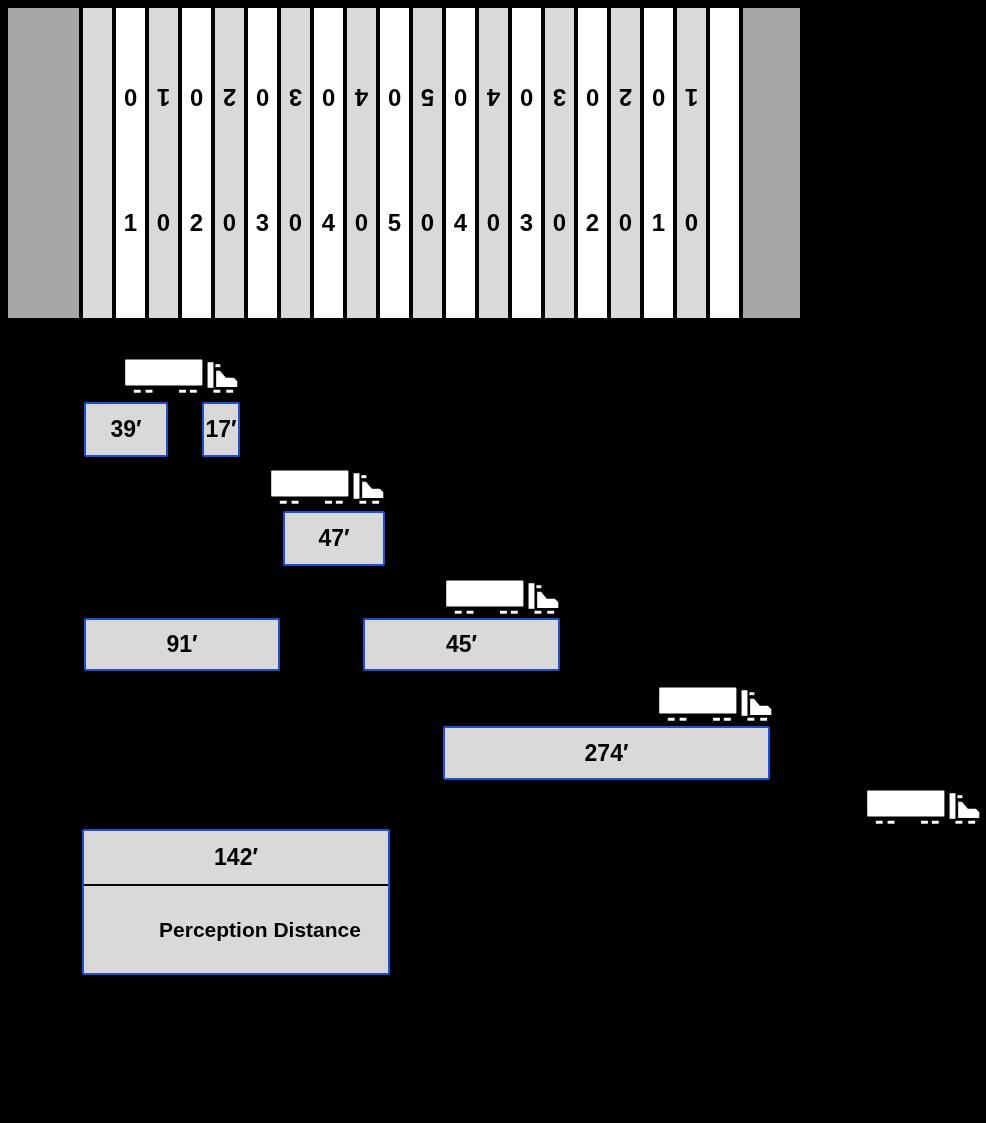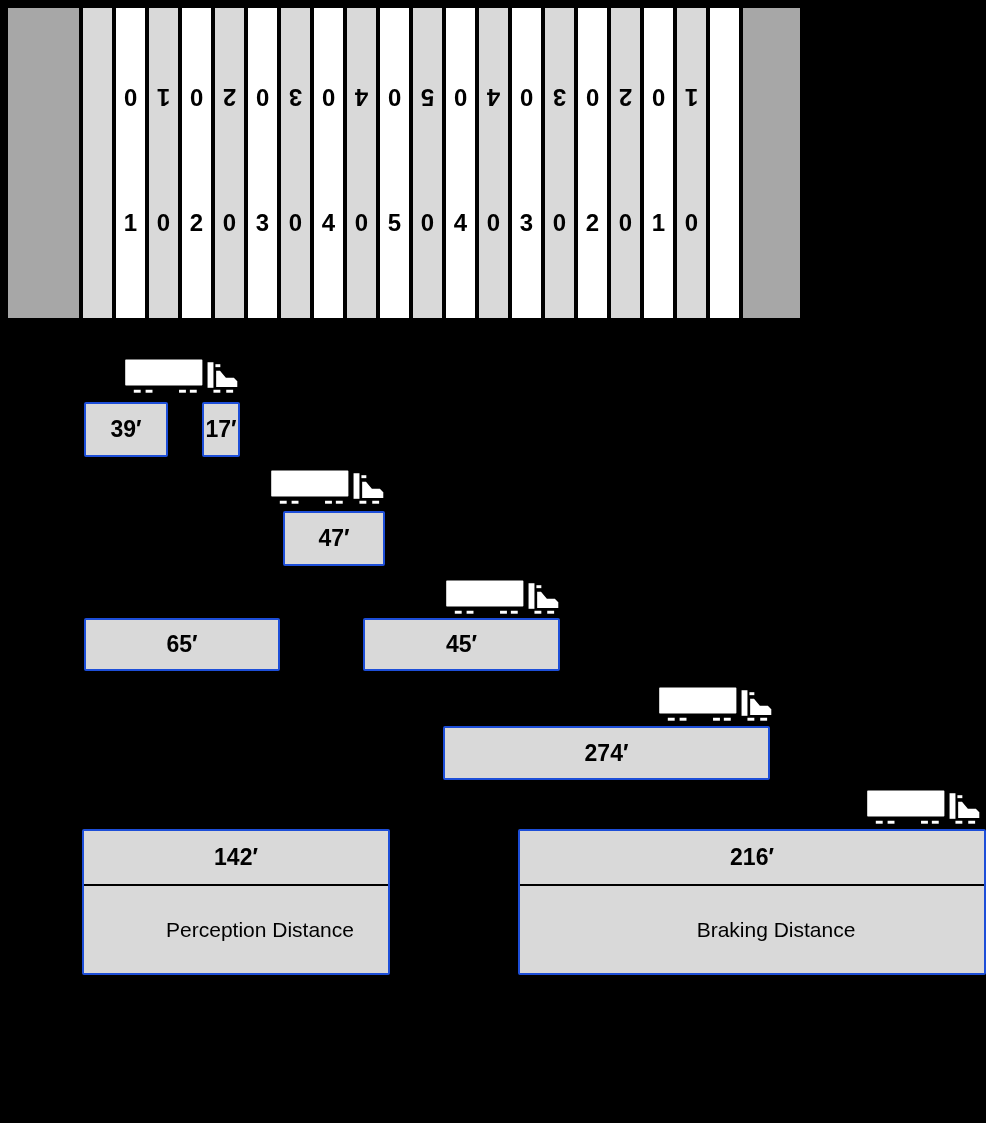--- a/index.html
+++ b/index.html
@@ -20,21 +20,21 @@
   .stripe .b{top:200px;}
 
   
   .bar{position:absolute;background:#d9d9d9;border:2px solid #1d4ed8;border-radius:2px;
        box-sizing:border-box;display:flex;align-items:center;justify-content:center;
        font-size:23px;font-weight:600;}
   .bar.split{flex-direction:column;align-items:stretch;justify-content:space-between;}
   .split .val{height:53px;flex:none;border-bottom:2px solid #000;
               display:flex;align-items:center;justify-content:center;}
   .split .lbl{flex:1;display:flex;align-items:center;justify-content:center;
-              font-size:21px;font-weight:400;padding-left:48px;}
+              font-size:21px;font-weight:700;padding-left:48px;}
 
   
   .truck{position:absolute;width:118px;height:40px;}
 </style>
 </head>
 <body>
 
 <div class="canvas">
 
   <div class="band">
@@ -169,21 +169,21 @@
       <g fill="#fff">
         <rect x="12" y="34" width="7" height="3"></rect>
         <rect x="24" y="34" width="7" height="3"></rect>
         <rect x="58" y="34" width="7" height="3"></rect>
         <rect x="69" y="34" width="7" height="3"></rect>
         <rect x="93" y="34" width="7" height="3"></rect>
         <rect x="106" y="34" width="7" height="3"></rect>
       </g>
     </svg>
   <div class="bar" style="left:84px;top:618px;width:196px;height:53px;">
-      <span>65′</span>
+      <span>91′</span>
     </div>
   <div class="bar" style="left:363px;top:618px;width:197px;height:53px;">
       <span>45′</span>
     </div>
 
   <svg class="truck" style="left:656px;top:684px;" viewBox="0 0 120 40">
       <rect x="2" y="2" width="81" height="29" rx="2" fill="#fff" stroke="#000" stroke-width="2.5"></rect>
       <rect x="87" y="6" width="6" height="26" fill="#fff"></rect>
       <rect x="95" y="8" width="5" height="3" fill="#fff"></rect>
       <path d="M95 14 h5 l6 7 h8 l4 4 v7 h-23 z" fill="#fff" stroke="#000" stroke-width="1.5"></path>
@@ -211,18 +211,14 @@
         <rect x="58" y="34" width="7" height="3"></rect>
         <rect x="69" y="34" width="7" height="3"></rect>
         <rect x="93" y="34" width="7" height="3"></rect>
         <rect x="106" y="34" width="7" height="3"></rect>
       </g>
     </svg>
   <div class="bar split" style="left:82px;top:829px;width:308px;height:146px;">
     <div class="val">142′</div>
     <div class="lbl">Perception Distance</div>
   </div>
-  <div class="bar split" style="left:518px;top:829px;width:468px;height:146px;">
-    <div class="val">216′</div>
-    <div class="lbl">Braking Distance</div>
-  </div>
 
 </div>
 
 </body></html>

